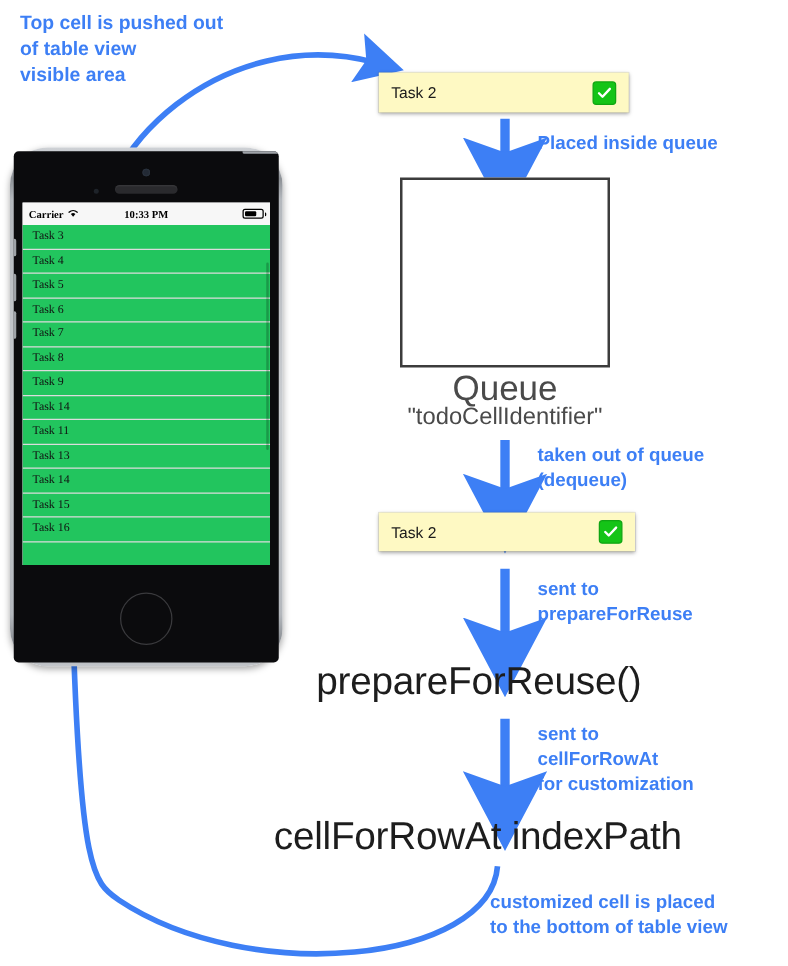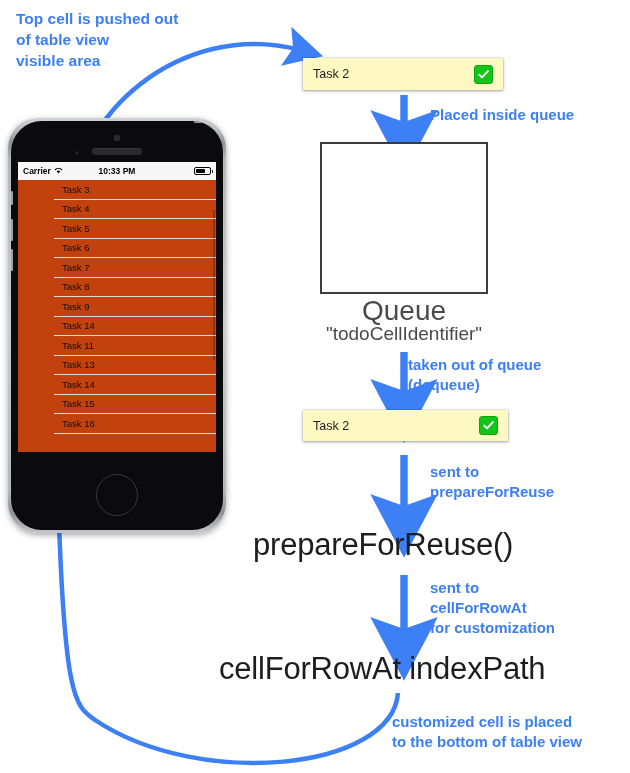--- a/index.html
+++ b/index.html
@@ -18,21 +18,21 @@
   .ann{
     position:absolute;
     color:#3d7ff5;
     font-size:15px;
     font-weight:bold;
     line-height:20px;
     white-space:pre-line;
   }
   #ann-top{left:16px;top:8px;font-size:15.5px;line-height:21px;}
   #ann-placed{left:430px;top:105px;}
-  #ann-dequeue{left:408px;top:355px;}
+  #ann-dequeue{left:430px;top:355px;}
   #ann-prepare{left:430px;top:462px;}
   #ann-cfra{left:430px;top:578px;}
   #ann-bottom{left:392px;top:712px;}
 
   
   .heading{
     position:absolute;
     color:#1d1d1d;
     font-size:31px;
     font-weight:400;
@@ -91,25 +91,26 @@
   #phone{
     position:absolute;left:8px;top:118px;width:218px;height:415px;
     border-radius:30px;
     background:linear-gradient(180deg,#cfd2d6 0%,#b9bcc1 3%,#8d9196 6%,#b4b8bd 10%,#c9ccd0 50%,#b4b8bd 90%,#8d9196 95%,#c3c6ca 100%);
     padding:3px;
     box-sizing:border-box;
     box-shadow:0 2px 6px rgba(0,0,0,.35);
   }
   #phone-body{
     width:100%;height:100%;
-    border-radius:31px;
+    border-radius:4px;
     background:#0b0b0d;
     position:relative;
     overflow:hidden;
     box-sizing:border-box;
+    font-family:Liberation Serif, serif;
   }
   #phone-camera{
     position:absolute;left:50%;margin-left:-3px;top:14px;
     width:6px;height:6px;border-radius:50%;
     background:#232a35;
     box-shadow:inset 0 0 1px #4a5663;
   }
   #phone-speaker{
     position:absolute;left:50%;margin-left:-25px;top:27px;
     width:50px;height:7px;border-radius:4px;
@@ -153,21 +154,21 @@
     width:17px;height:8px;border:1px solid #000;border-radius:2px;
     position:relative;box-sizing:border-box;padding:1px;
   }
   .battery::after{
     content:"";position:absolute;right:-3px;top:2px;width:1.5px;height:3px;
     background:#000;border-radius:0 1px 1px 0;
   }
   .battery i{display:block;height:100%;width:70%;background:#000;border-radius:1px;}
 
   
-  #tableview{height:272px;overflow:hidden;background:#c2410c;position:relative;padding-left:36px;}
+  #tableview{height:272px;overflow:hidden;background:#22c55e;position:relative;}
   .tv-row{
     height:19.5px;display:flex;align-items:center;
     padding-left:8px;
     font-size:9.5px;color:#111;
     border-bottom:.5px solid #dcdcdc;
     box-sizing:border-box;
   }
   #tv-scroll{
     position:absolute;right:1.5px;top:30px;width:2px;height:150px;
     background:rgba(0,0,0,.22);border-radius:1px;

